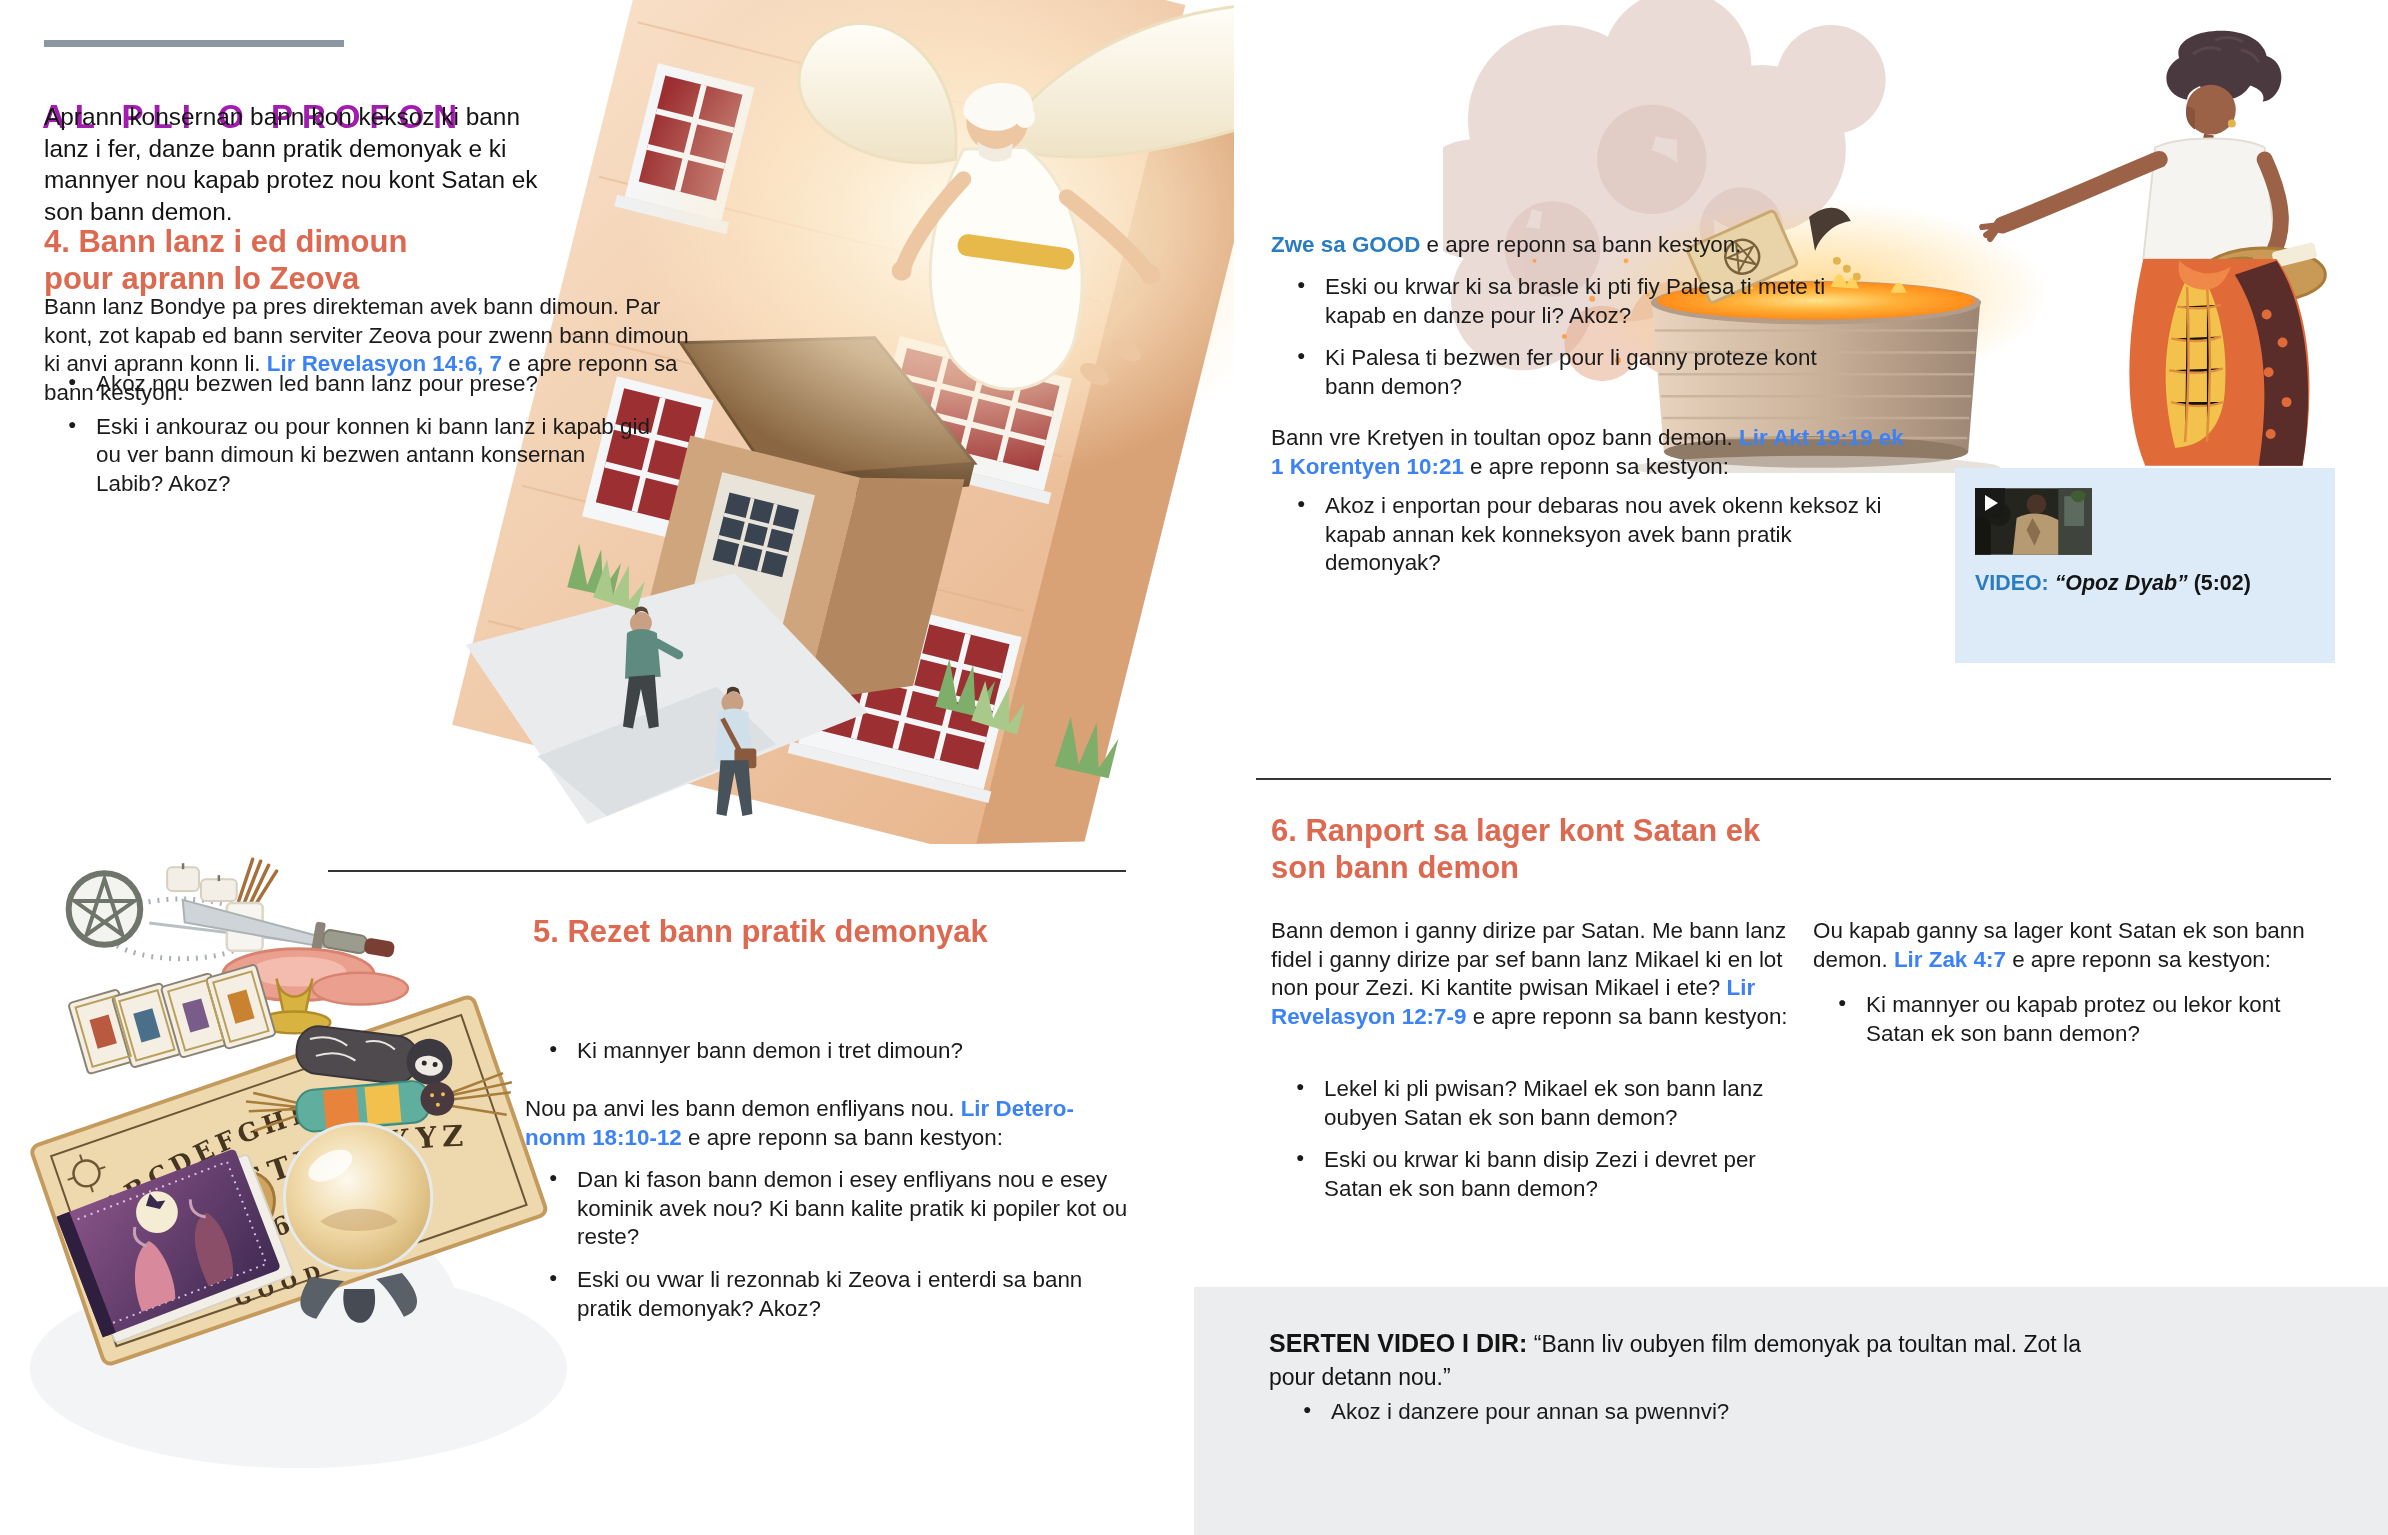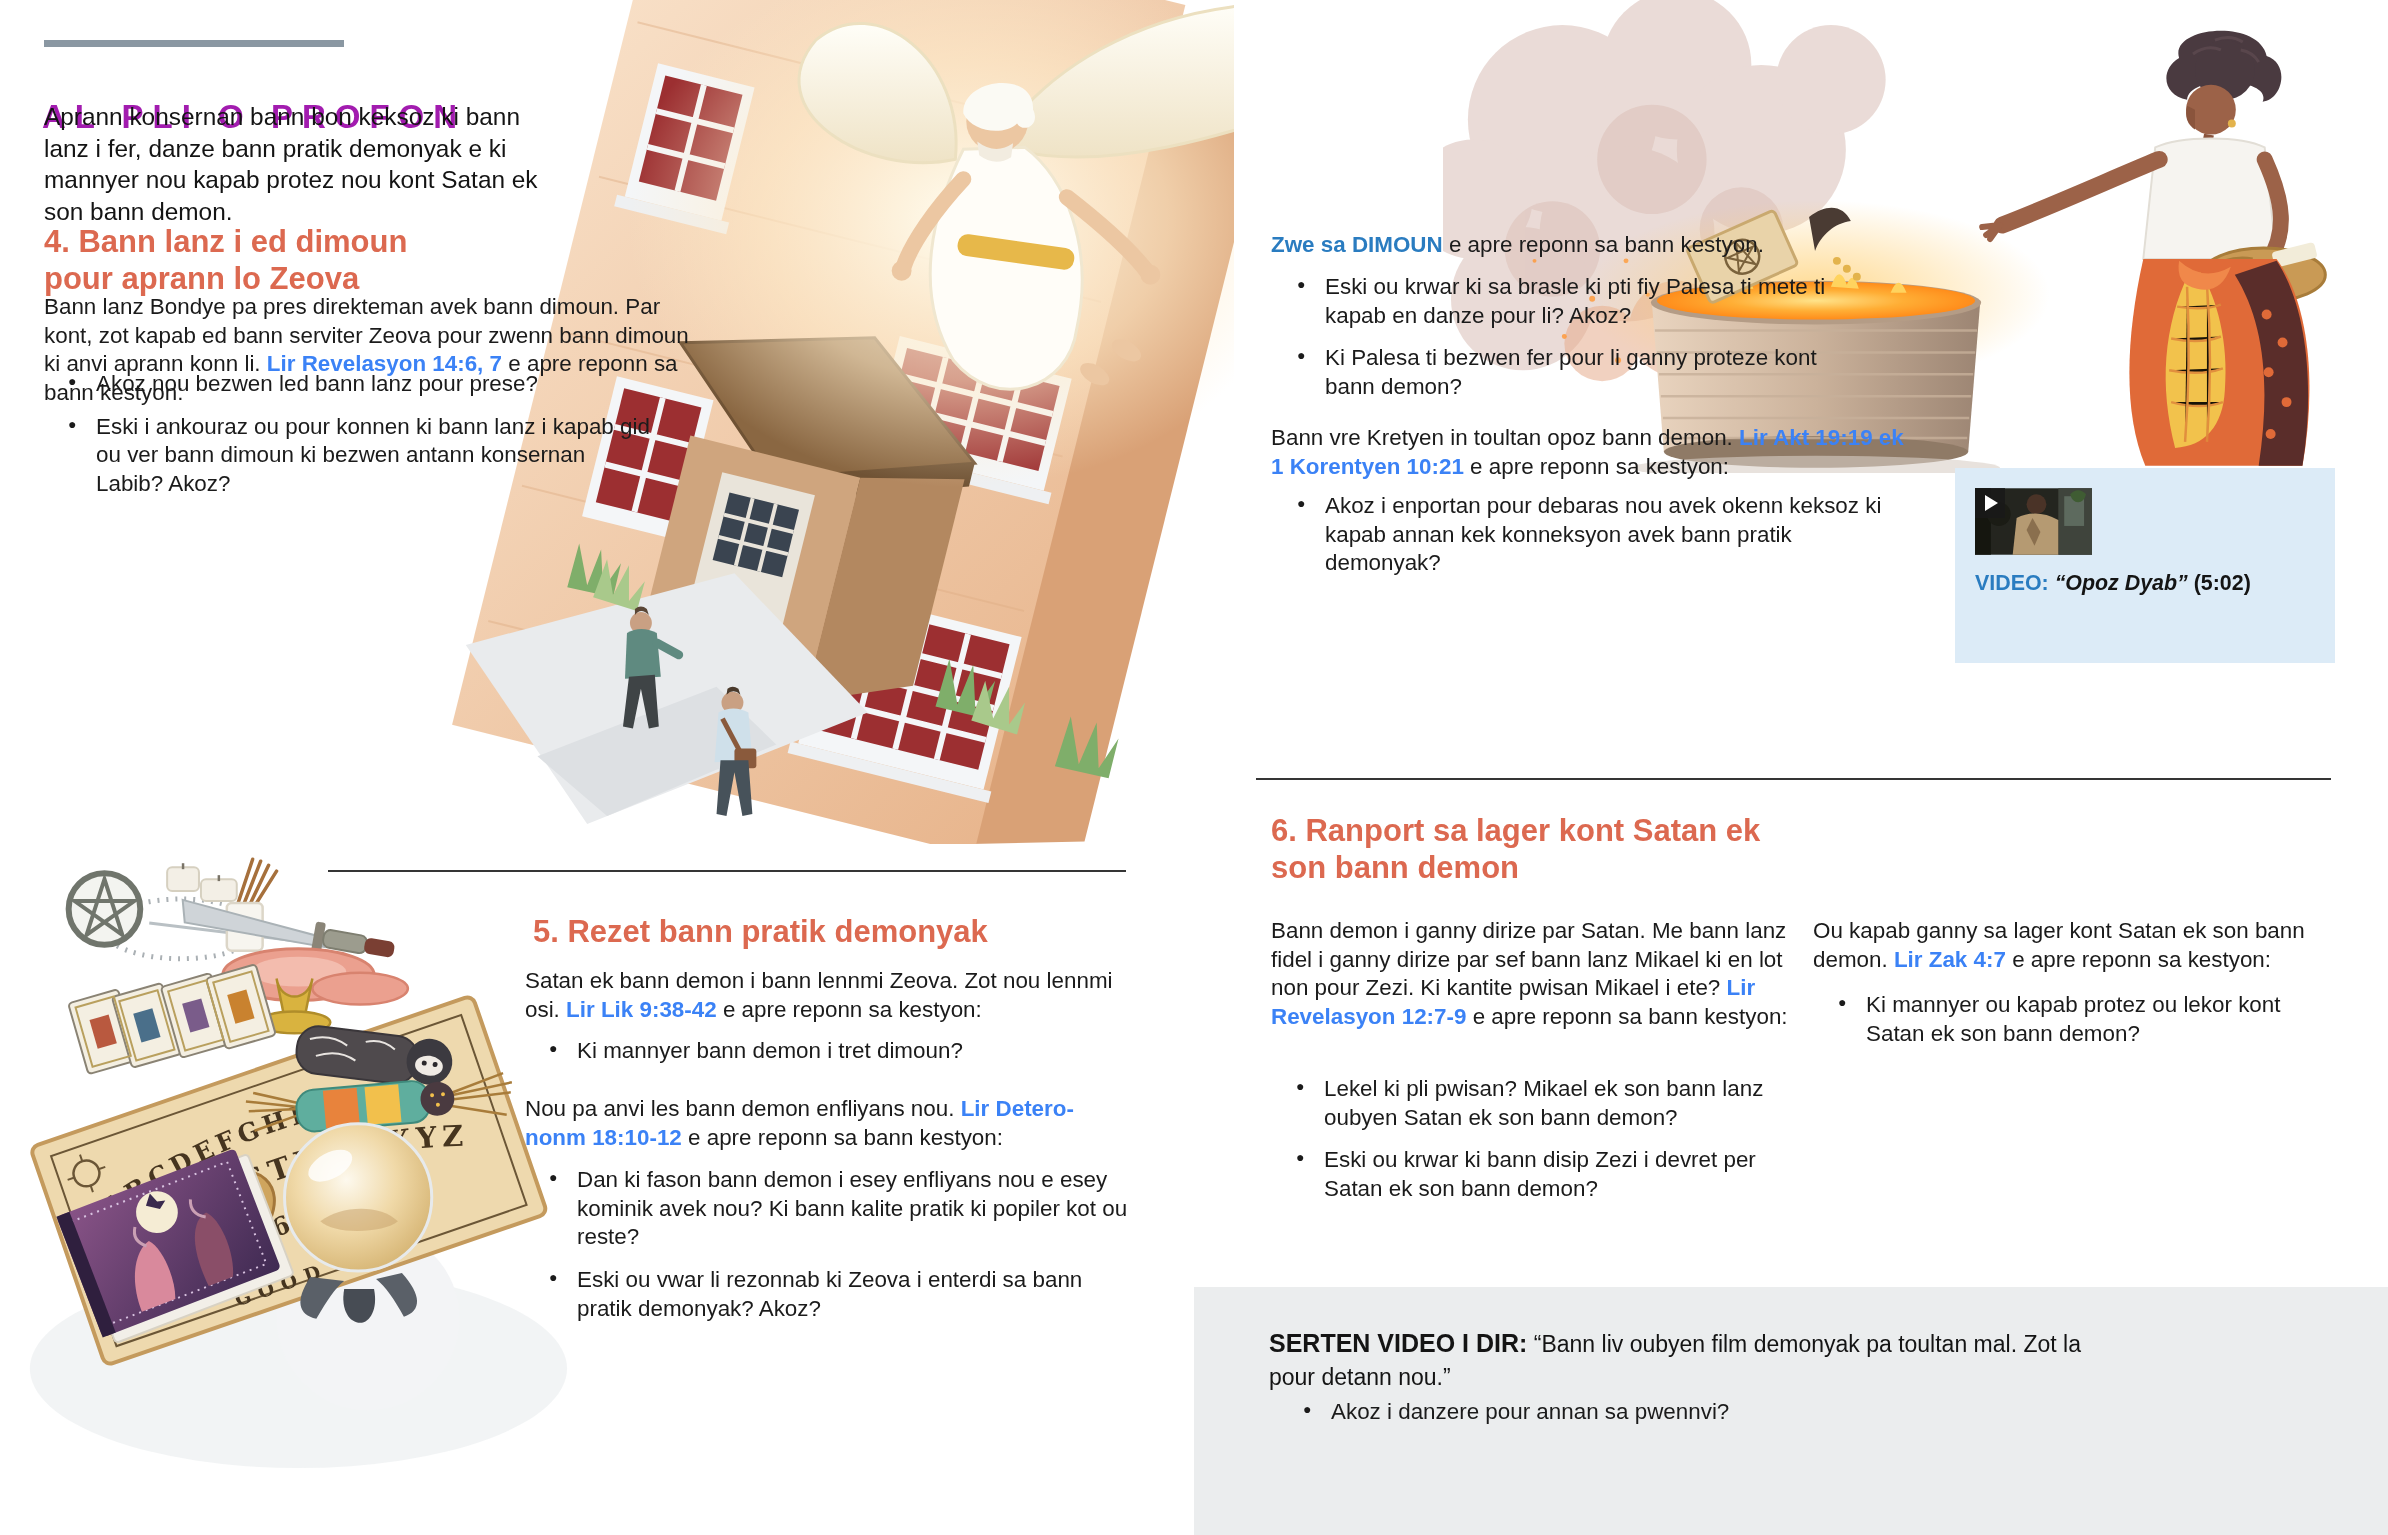--- a/index.html
+++ b/index.html
@@ -277,21 +277,21 @@
   <div class="abs kicker" style="left:42px;top:58px;">AL PLI O PROFON</div>
   <div class="abs intro" style="left:44px;top:101px;width:522px;">Aprann konsernan bann bon keksoz ki bann lanz i fer, danze bann pratik demonyak e ki mannyer nou kapab protez nou kont Satan ek son bann demon.</div>
 
   <h2 class="abs sec-head" style="left:44px;top:223px;width:418px;margin:0;">4. Bann lanz i ed dimoun pour aprann lo Zeova</h2>
   <p class="abs body-t" style="left:44px;top:293px;width:645px;margin:0;"><span>Bann lanz Bondye pa pres direkteman avek bann dimoun. Par kont, zot kapab ed bann serviter Zeova pour zwenn bann dimoun ki anvi aprann konn li. </span><a class="ref-link">Lir Revelasyon 14:6, 7</a><span> e apre reponn sa bann kestyon:</span></p>
   <ul class="abs bullets" style="left:66px;top:370px;width:587px;">
     <li>Akoz nou bezwen led bann lanz pour prese?</li>
     <li>Eski i ankouraz ou pour konnen ki bann lanz i kapab gid ou ver bann dimoun ki bezwen antann konsernan Labib? Akoz?</li>
   </ul>
 
-  <p class="abs body-t" style="left:1271px;top:231px;width:633px;margin:0;"><span class="blue-link">Zwe sa DIMOUN</span><span> e apre reponn sa bann kestyon.</span></p>
+  <p class="abs body-t" style="left:1271px;top:231px;width:633px;margin:0;"><span class="blue-link">Zwe sa GOOD</span><span> e apre reponn sa bann kestyon.</span></p>
   <ul class="abs bullets" style="left:1295px;top:273px;width:577px;">
     <li>Eski ou krwar ki sa brasle ki pti fiy Palesa ti mete ti kapab en danze pour li? Akoz?</li>
     <li>Ki Palesa ti bezwen fer pour li ganny proteze kont bann demon?</li>
   </ul>
   <p class="abs body-t" style="left:1271px;top:424px;width:633px;margin:0;"><span>Bann vre Kretyen in toultan opoz bann demon. </span><a class="ref-link">Lir Akt 19:19 ek 1 Korentyen 10:21</a><span> e apre reponn sa kestyon:</span></p>
   <ul class="abs bullets" style="left:1295px;top:492px;width:607px;">
     <li>Akoz i enportan pour debaras nou avek okenn keksoz ki kapab annan kek konneksyon avek bann pratik demonyak?</li>
   </ul>
 
   <div class="abs video-box" style="left:1955px;top:468px;width:380px;height:195px;">
@@ -453,21 +453,20 @@
         <path d="M160 352 l8 -10 l4 10 l8 2 l-8 6 z" fill="#3a2a4e"></path>
         <path d="M118 450 C 118 414 134 390 150 386 C 160 396 162 430 154 450 Z" fill="#d9899c"></path>
         <path d="M190 450 C 186 406 198 382 214 380 C 226 392 226 430 216 450 Z" fill="#8a4e68"></path>
         <path d="M146 390 q-12 -10 -4 -22 M212 384 q-14 -8 -8 -22" stroke="#caa0b4" stroke-width="3" fill="none"></path>
         <rect x="72" y="330" width="14" height="130" fill="#2f1f3e"></rect>
       </g>
     </svg>
   </div>
 
   <h2 class="abs sec-head" style="left:525px;top:905px;width:637px;margin:8px;">5. Rezet bann pratik demonyak</h2>
-  <p class="abs body-t" style="left:525px;top:967px;width:609px;margin:0;"><span>Satan ek bann demon i bann lennmi Zeova. Zot nou lennmi osi. </span><a class="ref-link">Lir Lik 9:38-42</a><span> e apre reponn sa kestyon:</span></p>
   <ul class="abs bullets" style="left:547px;top:1037px;width:577px;">
     <li>Ki mannyer bann demon i tret dimoun?</li>
   </ul>
   <p class="abs body-t" style="left:525px;top:1095px;width:597px;margin:0;"><span>Nou pa anvi les bann demon enfliyans nou. </span><a class="ref-link">Lir Detero-nonm 18:10-12</a><span> e apre reponn sa bann kestyon:</span></p>
   <ul class="abs bullets" style="left:547px;top:1166px;width:587px;">
     <li>Dan ki fason bann demon i esey enfliyans nou e esey kominik avek nou? Ki bann kalite pratik ki popiler kot ou reste?</li>
     <li>Eski ou vwar li rezonnab ki Zeova i enterdi sa bann pratik demonyak? Akoz?</li>
   </ul>
 
   <h2 class="abs sec-head" style="left:1271px;top:812px;width:507px;margin:0;">6. Ranport sa lager kont Satan ek son bann demon</h2>

